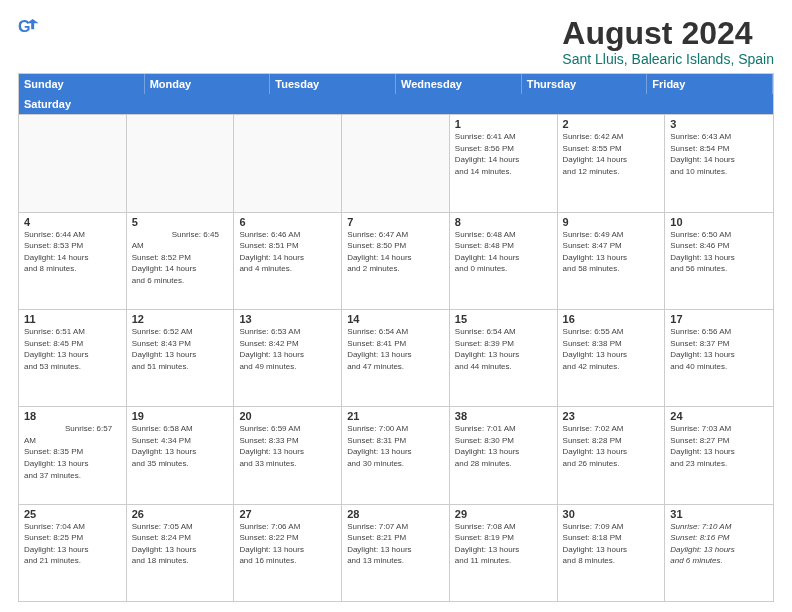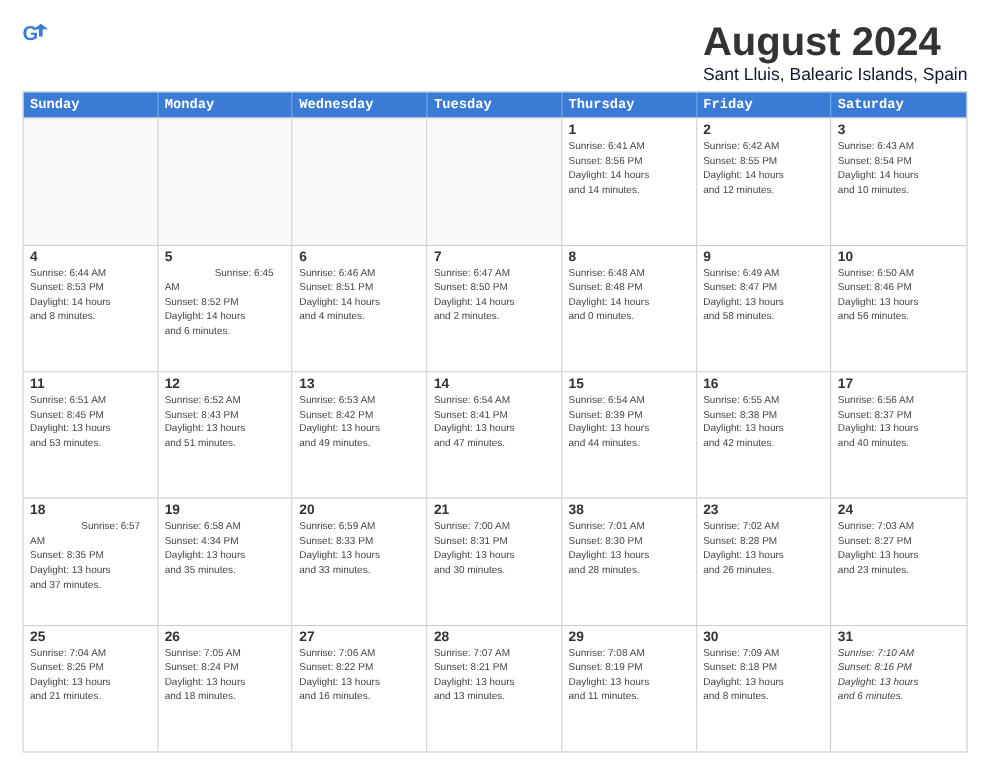--- a/index.html
+++ b/index.html
@@ -46,33 +46,32 @@
       text-align: left;
     }
     .month-year {
       font-size: 32px;
       font-weight: bold;
       color: #333;
       line-height: 1.1;
     }
     .location {
       font-size: 14px;
-      color: #0f172a;
+      color: #0f766e;
     }
     .calendar {
       flex: 1;
       display: flex;
       flex-direction: column;
       border: 1px solid #ccc;
     }
     .cal-header {
       display: grid;
-      grid-template-columns: repeat(7, 1fr);
+      grid-template-columns: repeat(6, 1fr);
       background: #3a7bd5;
-      font-family: Liberation Mono, monospace;
     }
     .cal-header-cell {
       color: #fff;
       font-size: 11px;
       font-weight: bold;
       padding: 4px 5px;
       text-align: left;
       border-right: 1px solid rgba(255,255,255,0.3);
     }
     .cal-header-cell:last-child { border-right: none; }
@@ -123,22 +122,22 @@
     <div class="title-block">
       <div class="month-year">August 2024</div>
       <div class="location">Sant Lluis, Balearic Islands, Spain</div>
     </div>
   </div>
 
   <div class="calendar">
     <div class="cal-header">
       <div class="cal-header-cell">Sunday</div>
       <div class="cal-header-cell">Monday</div>
+      <div class="cal-header-cell">Tuesday</div>
       <div class="cal-header-cell">Wednesday</div>
-      <div class="cal-header-cell">Tuesday</div>
       <div class="cal-header-cell">Thursday</div>
       <div class="cal-header-cell">Friday</div>
       <div class="cal-header-cell">Saturday</div>
     </div>
     <div class="cal-body" id="cal-body">
     <div class="cal-row">
           <div class="cal-cell empty"></div>
           <div class="cal-cell empty"></div>
           <div class="cal-cell empty"></div>
           <div class="cal-cell empty"></div>

